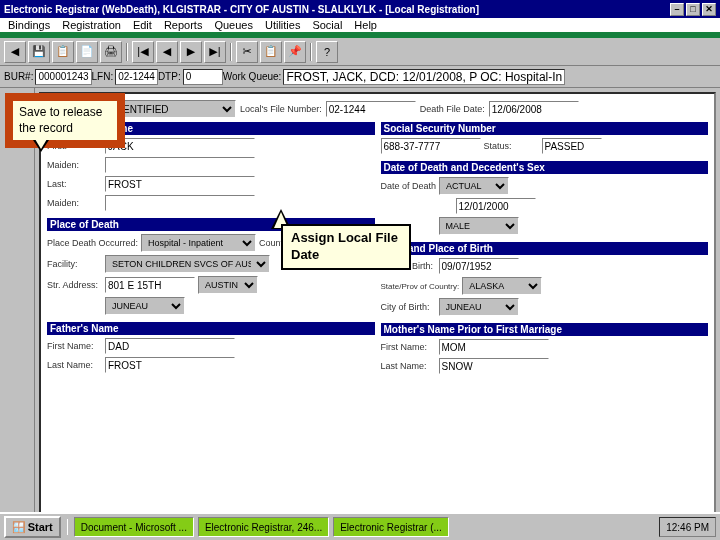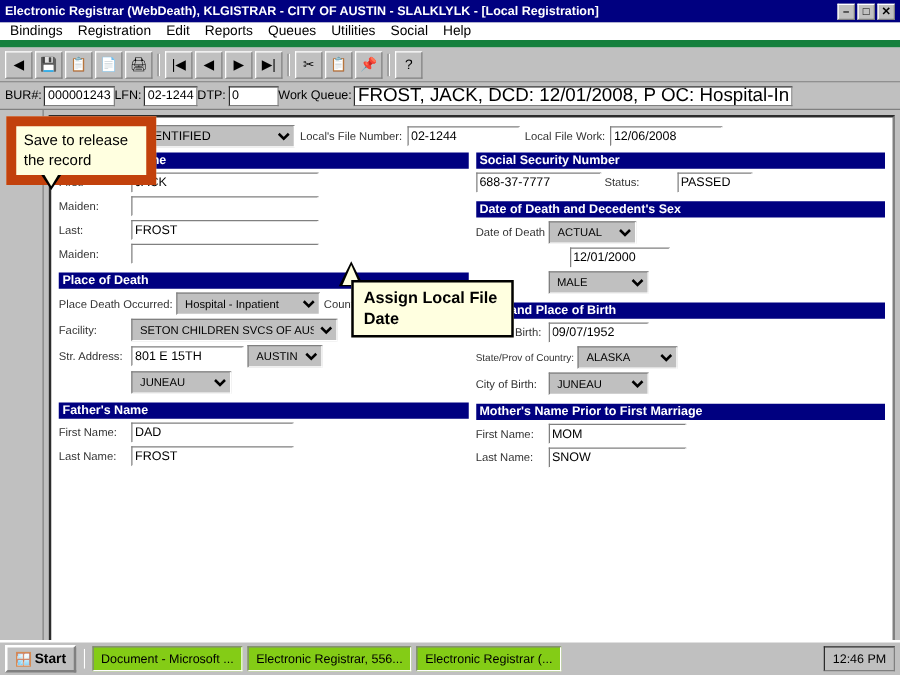--- a/index.html
+++ b/index.html
@@ -406,21 +406,21 @@
   <div class="header-field">
     <span class="header-label">LFN:</span>
     <div class="header-value">02-1244</div>
   </div>
   <div class="header-field">
     <span class="header-label">DTP:</span>
     <div class="header-value">0</div>
   </div>
   <div class="header-field">
     <span class="header-label">Work Queue:</span>
-    <div class="header-value header-value-wide" style="font-size:15px;">FROST, JACK, DCD: 12/01/2008, P OC: Hospital-In</div>
+    <div class="header-value header-value-wide" style="font-size:12px;">FROST, JACK, DCD: 12/01/2008, P OC: Hospital-In</div>
   </div>
 </div>
 
 <div class="main-container">
 
   <div class="left-sidebar">
     <div class="save-tooltip">
       <span>Save to release the record</span>
     </div>
   </div>
@@ -434,21 +434,21 @@
         <span>Assign Local File Date</span>
       </div>
 
       <div class="form-row" style="margin-bottom:4px;">
         <span class="field-label">Record Type:</span>
         <select class="form-select" style="width:130px;">
           <option>IDENTIFIED</option>
         </select>
         <span class="field-label">Local's File Number:</span>
         <input type="text" class="form-input form-input-med" value="02-1244" style="">
-        <span class="field-label">Local File Work:</span>
+        <span class="field-label">Death File Date:</span>
         <input type="text" class="form-input form-input-med" value="12/06/2008" style="">
       </div>
 
       <div class="two-col">
 
         <div class="col-left">
 
           <div class="section-header">Decedent's Name</div>
           <div class="field-row">
             <span class="field-label">First:</span>
@@ -589,18 +589,18 @@
   <div class="status-field">12/06/2000</div>
 </div>
 
 <div class="taskbar">
   <button class="start-btn">
     <span>🪟</span>
     <span>Start</span>
   </button>
   <div class="divider-v"></div>
   <div class="taskbar-app">Document - Microsoft ...</div>
-  <div class="taskbar-app">Electronic Registrar, 556...</div>
+  <div class="taskbar-app">Electronic Registrar, 246...</div>
   <div class="taskbar-app">Electronic Registrar (... </div>
   <div class="taskbar-right">
     <span>12:46 PM</span>
   </div>
 </div>
 
 </body></html>

